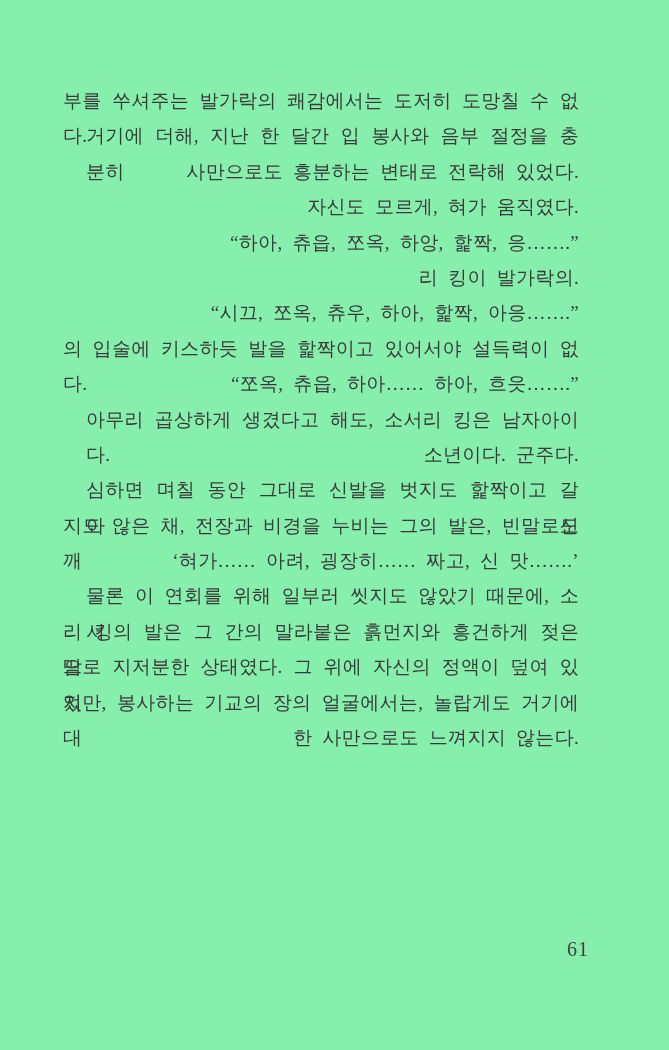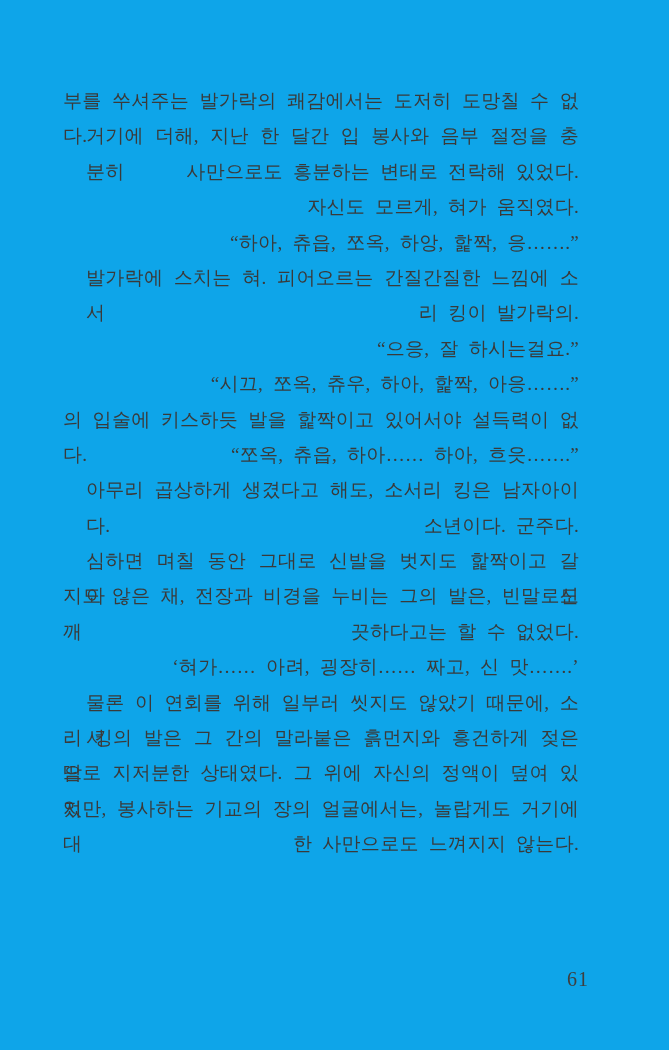--- a/index.html
+++ b/index.html
@@ -4,21 +4,21 @@
 <style>
   html, body {
     margin: 0;
     padding: 0;
     background: #ffffff;
   }
   .page {
     position: relative;
     width: 669px;
     height: 1050px;
-    background: #0ea5e9;
+    background: #86efac;
     overflow: hidden;
     font-family: "Liberation Serif", "DejaVu Serif", serif;
     color: #3a3a3a;
   }
   .text-block {
     position: absolute;
     left: 63px;
     top: 83px;
     width: 516px;
   }
@@ -34,48 +34,45 @@
   .line.justify {
     white-space: normal;
     text-align: justify;
     text-align-last: justify;
   }
   .line.indent {
     padding-left: 23px;
   }
   .page-number {
     position: absolute;
-    top: 968px;
+    top: 938px;
     right: 80px;
     font-size: 20px;
     letter-spacing: 1px;
     color: #3f3f3f;
   }
 </style>
 </head>
 <body>
 
 <div class="page">
   <div class="text-block">
       <div class="line justify">부를 쑤셔주는 발가락의 쾌감에서는 도저히 도망칠 수 없다.</div>
       <div class="line indent justify">거기에 더해, 지난 한 달간 입 봉사와 음부 절정을 충분히</div>
       <div class="line">사만으로도 흥분하는 변태로 전락해 있었다.</div>
       <div class="line indent">자신도 모르게, 혀가 움직였다.</div>
       <div class="line indent">“하아, 츄읍, 쪼옥, 하앙, 핥짝, 응…….”</div>
-      <div class="line indent justify">발가락에 스치는 혀. 피어오르는 간질간질한 느낌에 소서</div>
       <div class="line">리 킹이 발가락의.</div>
-      <div class="line indent">“으응, 잘 하시는걸요.”</div>
       <div class="line indent">“시끄, 쪼옥, 츄우, 하아, 핥짝, 아응…….”</div>
       <div class="line justify">의 입술에 키스하듯 발을 핥짝이고 있어서야 설득력이 없다.</div>
       <div class="line indent">“쪼옥, 츄읍, 하아…… 하아, 흐읏…….”</div>
       <div class="line indent justify">아무리 곱상하게 생겼다고 해도, 소서리 킹은 남자아이다.</div>
       <div class="line">소년이다. 군주다.</div>
       <div class="line indent justify">심하면 며칠 동안 그대로 신발을 벗지도 핥짝이고 갈아 신</div>
       <div class="line justify">지도 않은 채, 전장과 비경을 누비는 그의 발은, 빈말로도 깨</div>
-      <div class="line">끗하다고는 할 수 없었다.</div>
       <div class="line indent">‘혀가…… 아려, 굉장히…… 짜고, 신 맛…….’</div>
       <div class="line indent justify">물론 이 연회를 위해 일부러 씻지도 않았기 때문에, 소서</div>
       <div class="line justify">리 킹의 발은 그 간의 말라붙은 흙먼지와 흥건하게 젖은 땀</div>
       <div class="line justify">으로 지저분한 상태였다. 그 위에 자신의 정액이 덮여 있었</div>
       <div class="line justify">지만, 봉사하는 기교의 장의 얼굴에서는, 놀랍게도 거기에 대</div>
       <div class="line">한 사만으로도 느껴지지 않는다.</div>
     </div>
   <div class="page-number">61</div>
 </div>
 

